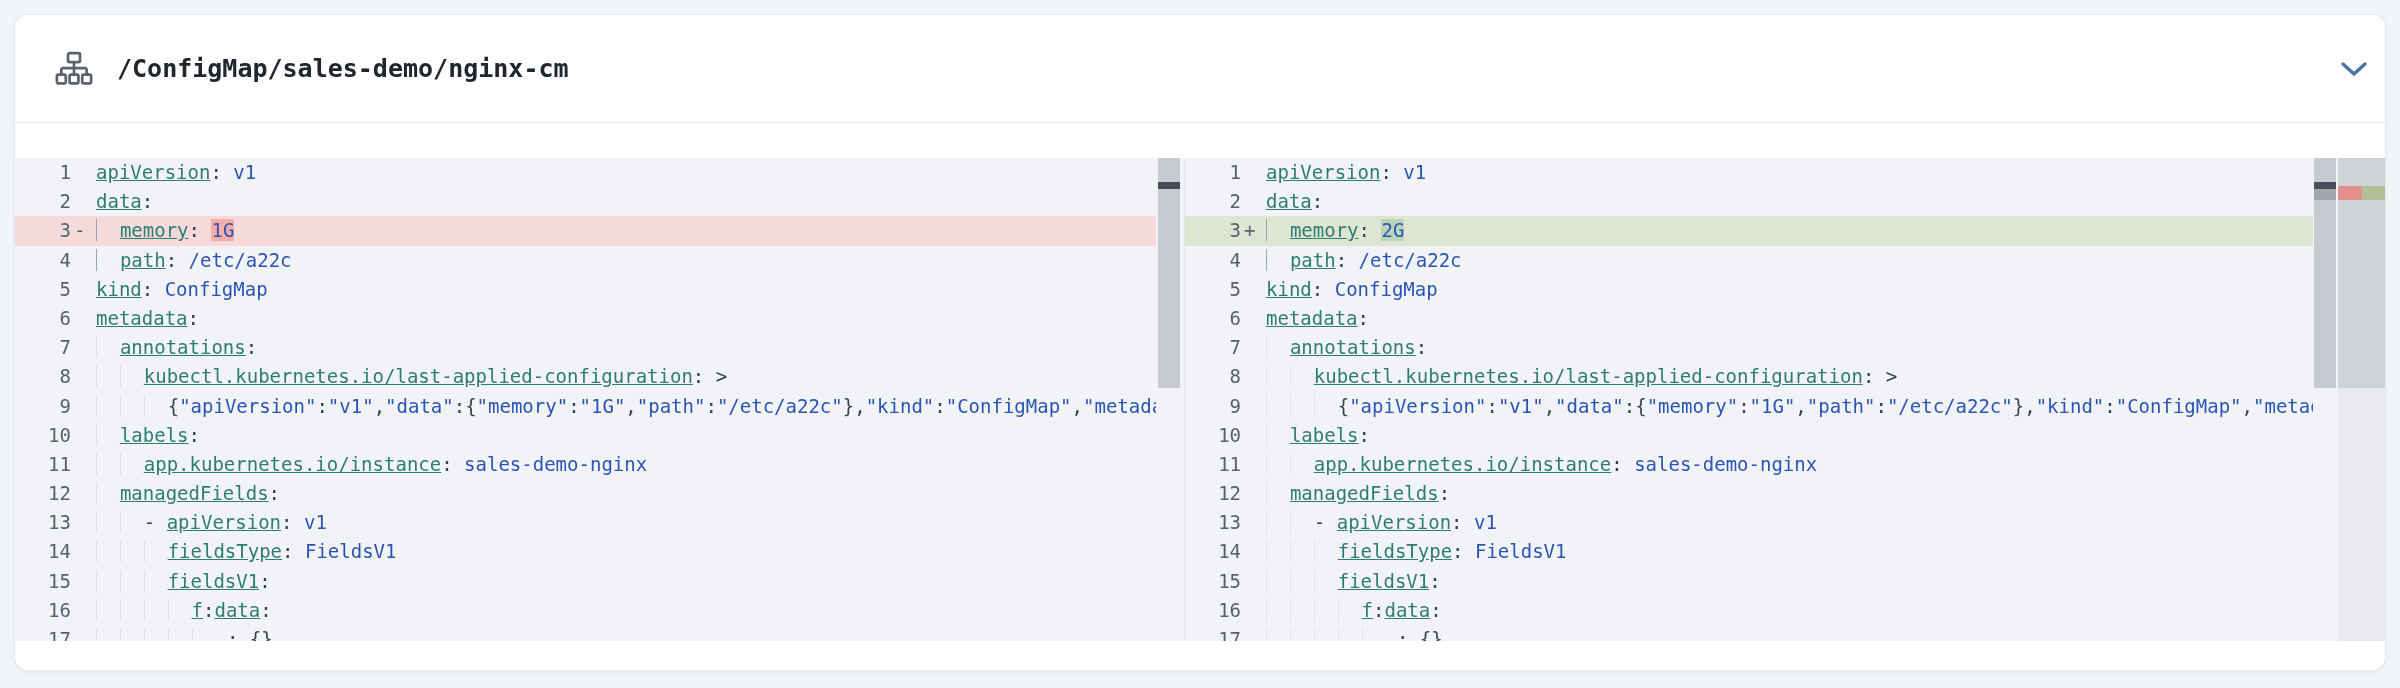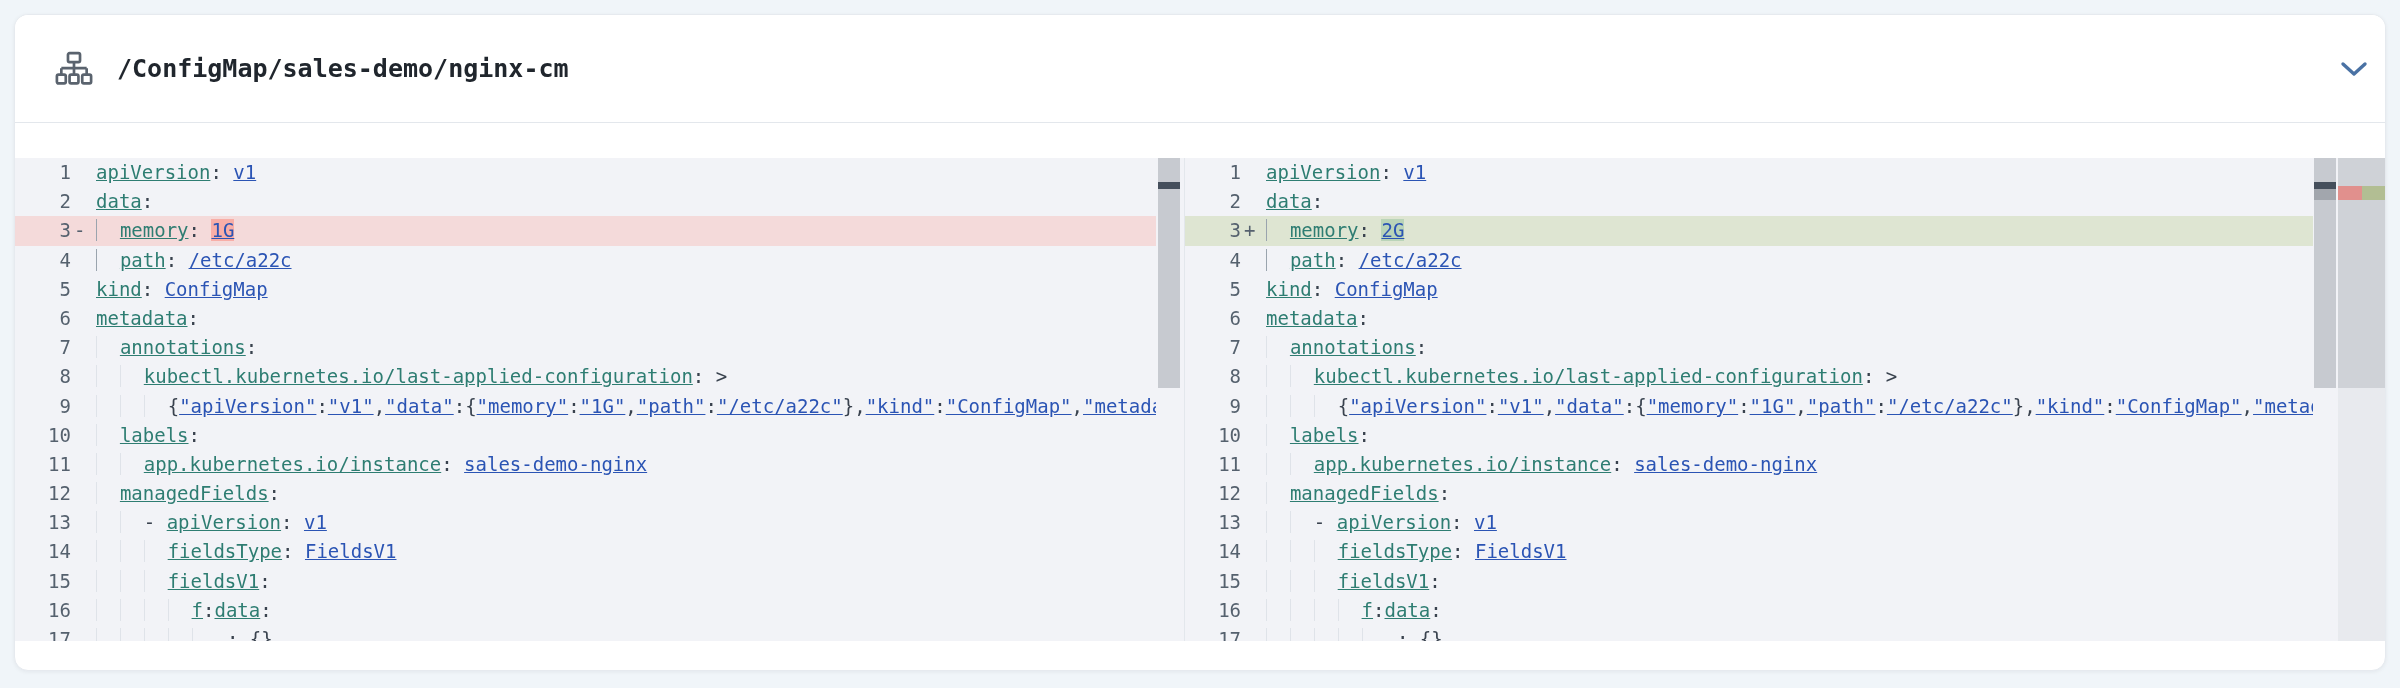--- a/index.html
+++ b/index.html
@@ -30,21 +30,21 @@
   .code{overflow:hidden;height:100%;}
   .pane.orig .code{width:1141px;}
   .pane.mod .code{width:1128px;}
   .line{display:flex;height:29.2px;line-height:29.2px;font-size:19px;white-space:pre;}
   .line.del{background:var(--del-line-bg);}
   .line.ins{background:var(--ins-line-bg);}
   .num{width:56px;text-align:right;color:var(--gutter-fg);flex:none;}
   .sign{width:22px;padding-left:3px;color:var(--gutter-fg);flex:none;}
   .ct{white-space:pre;}
   .k{color:var(--key-fg);text-decoration:underline;}
-  .v{color:var(--value-fg);text-decoration:underline;}
+  .v{color:var(--value-fg);}
   .p,.w{color:var(--punct-fg);}
   .d{background:var(--del-char-bg);}
   .i{background:var(--ins-char-bg);}
   .g{border-left:1px solid var(--guide);}
   .gd{border-left-color:var(--guide-dark);}
   .vthumb{position:absolute;width:22px;top:0;height:230px;background:var(--thumb);}
   .vthumb.l{left:1143px;} .vthumb.r{left:2299px;}
   .thumb-mark{position:absolute;width:22px;height:7px;top:24px;background:var(--mark-dark);}
   .thumb-mark.l{left:1143px;} .thumb-mark.r{left:2299px;}
   .thumb-mark2{position:absolute;width:22px;height:11px;top:31px;left:2299px;background:rgba(70,76,84,.28);}

